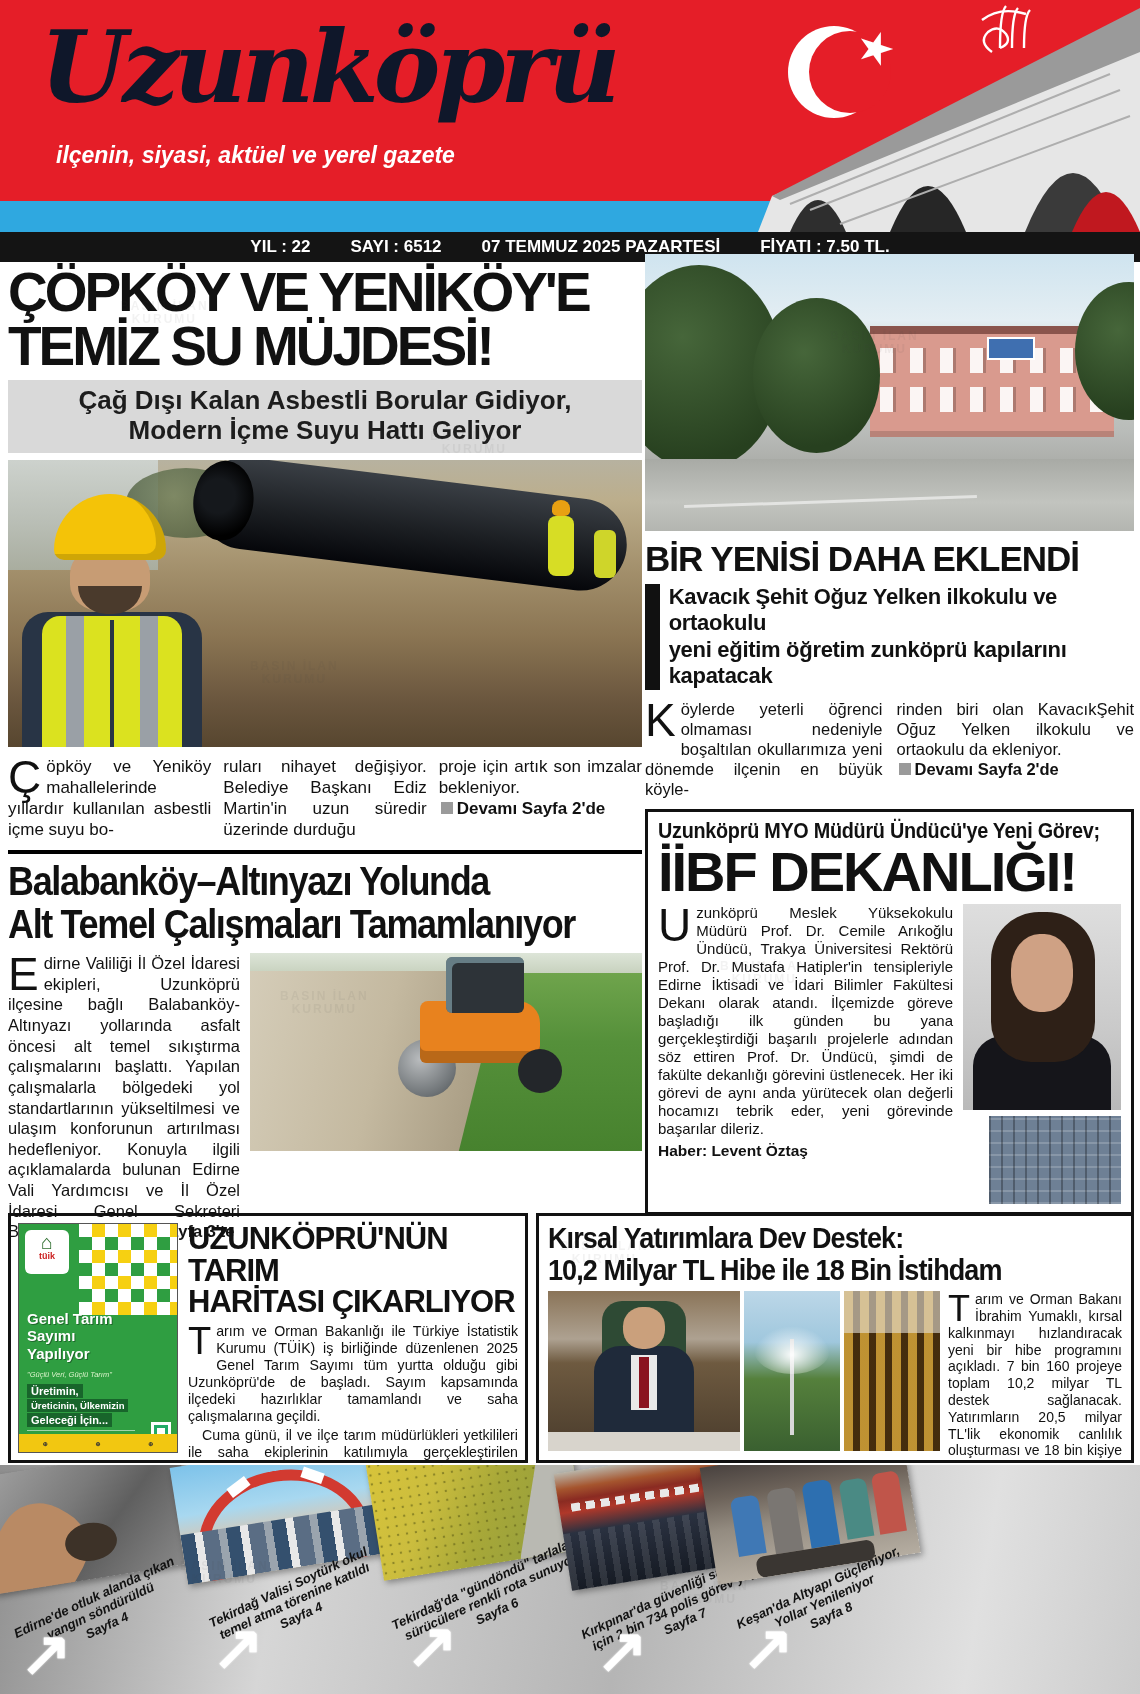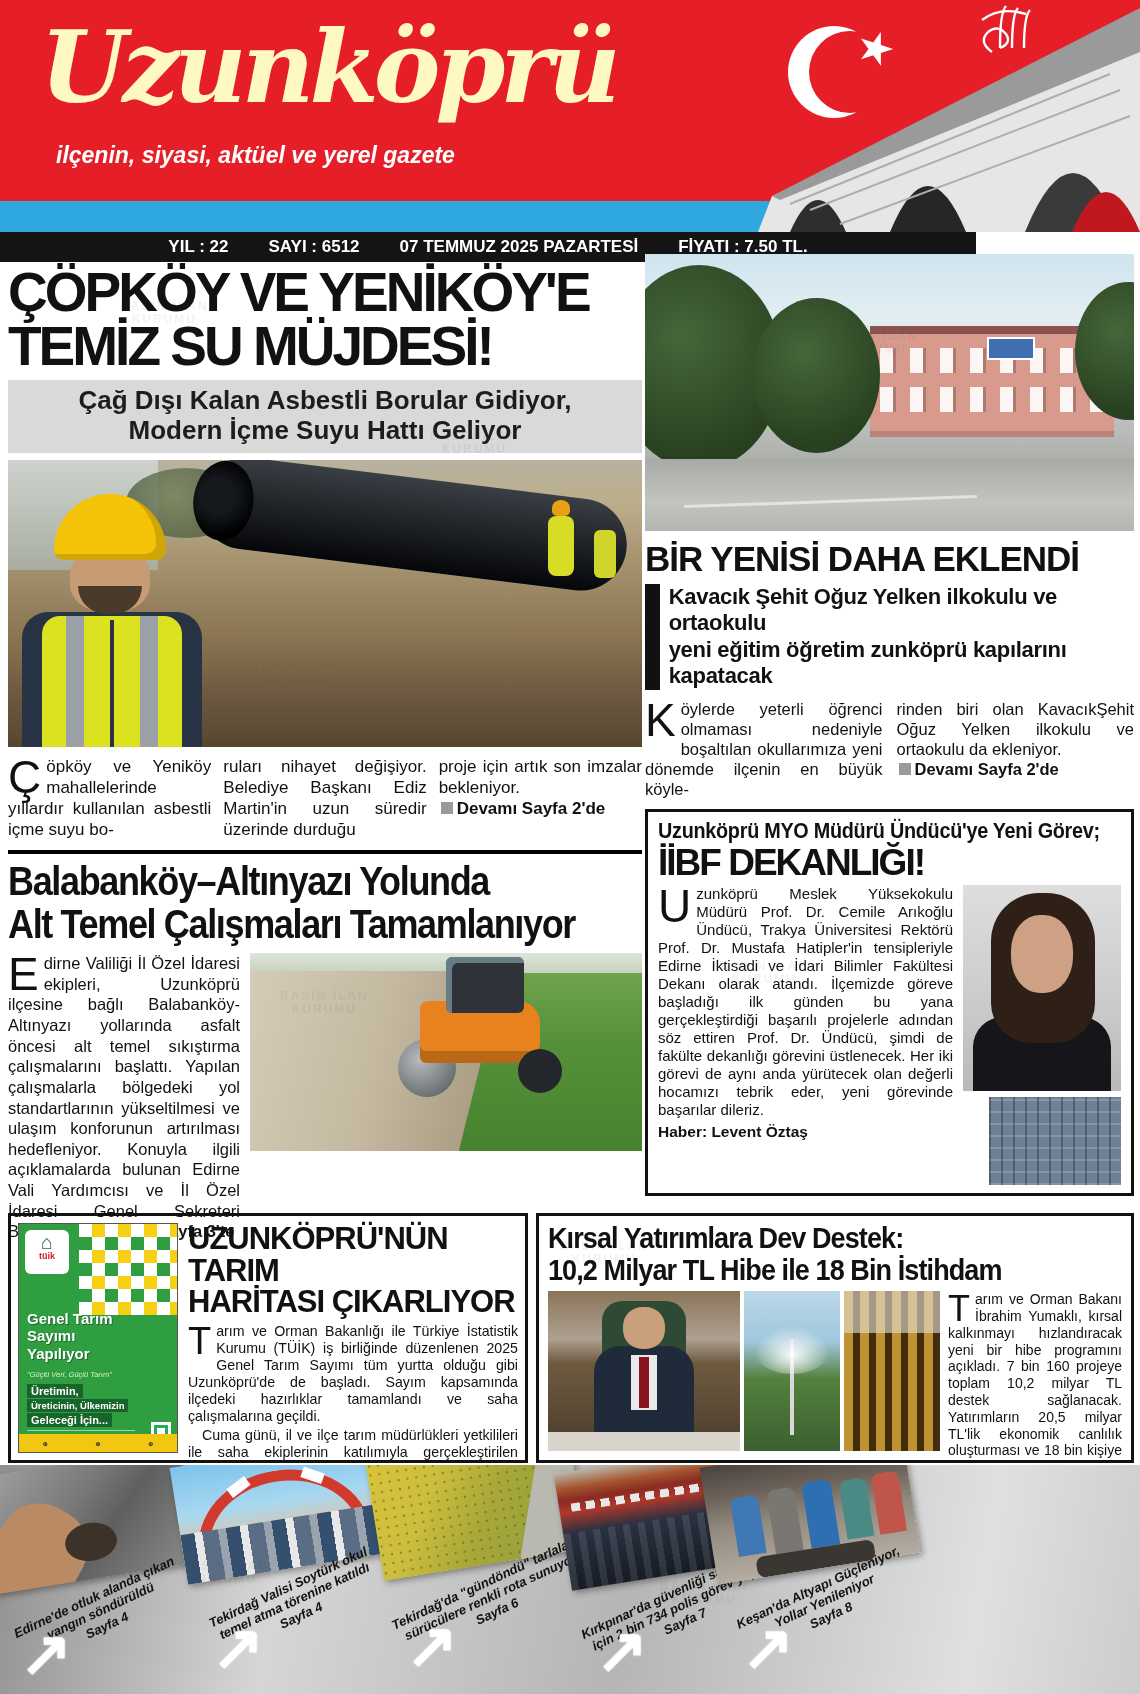--- a/index.html
+++ b/index.html
@@ -7,30 +7,30 @@
         font-family:"Liberation Sans",sans-serif;color:#111;margin:0 auto;}
 
   
   .wm{position:absolute;color:rgba(70,70,70,0.07);font-weight:bold;font-size:12px;
       letter-spacing:2px;text-align:center;line-height:1.1;z-index:5;pointer-events:none;}
 
   
   .masthead{position:absolute;left:0;top:0;width:1140px;height:232px;background:#e51e28;overflow:hidden;}
   .blue-bar{position:absolute;left:0;top:201px;width:1140px;height:31px;background:#2fa8e0;}
   .logo{position:absolute;left:40px;top:8px;font-family:"DejaVu Serif",serif;font-style:italic;
-        font-weight:bold;font-size:100px;color:#fef9c3;letter-spacing:-5px;}
+        font-weight:bold;font-size:100px;color:#0f172a;letter-spacing:-5px;}
   .slogan{position:absolute;left:56px;top:142px;color:#fff;font-style:italic;font-weight:bold;font-size:23px;}
   .crescent{position:absolute;left:788px;top:26px;width:92px;height:92px;border-radius:50%;background:#fff;}
   .crescent::after{content:'';position:absolute;left:21px;top:5px;width:82px;height:82px;border-radius:50%;background:#e51e28;}
   .star{position:absolute;left:856px;top:22px;color:#fff;font-size:44px;transform:rotate(18deg);}
   .tughra{position:absolute;left:962px;top:2px;}
   .bridge{position:absolute;right:0;top:0;width:500px;height:232px;}
 
   
-  .datebar{position:absolute;left:0;top:232px;width:976px;height:30px;background:#141414;color:#fff;
+  .datebar{position:absolute;left:0;top:232px;width:1140px;height:30px;background:#141414;color:#fff;
            display:flex;justify-content:center;align-items:center;gap:40px;font-weight:bold;font-size:17px;}
 
   
   .condense{transform:scaleX(.9);transform-origin:0 0;width:111%;}
   .dropcap{float:left;font-size:46px;line-height:.82;padding:3px 5px 0 0;font-weight:normal;}
   .cont{font-weight:800;}
   .just{text-align:justify;}
   .sqm{display:inline-block;width:12px;height:12px;background:#9a9a9a;margin:0 4px 0 2px;}
 
   
@@ -97,21 +97,21 @@
   .sc-line{position:absolute;bottom:10%;left:8%;width:60%;height:3px;background:rgba(255,255,255,.55);transform:rotate(-2deg);}
   .school-h{font-size:35px;font-weight:900;letter-spacing:-1px;line-height:1.03;margin-top:10px;}
   .school-sub{display:flex;margin-top:7px;}
   .school-sub .bar{width:16px;background:#111;margin-right:9px;}
   .school-sub .txt{font-size:22px;font-weight:700;line-height:1.2;letter-spacing:-.3px;}
   .school-cols{display:flex;gap:14px;font-size:16.5px;line-height:1.22;margin-top:9px;}
   .school-cols>div{flex:1;}
 
   .dean-box{border:3px solid #111;margin-top:10px;padding:6px 10px 8px;overflow:hidden;}
   .dean-kicker{font-size:22px;font-weight:800;letter-spacing:-.3px;}
-  .dean-h{font-size:37px;font-weight:900;letter-spacing:-2px;line-height:1.0;}
+  .dean-h{font-size:56px;font-weight:900;letter-spacing:-2px;line-height:1.0;}
   .dean-row{display:flex;gap:10px;margin-top:4px;}
   .dean-text{flex:1;font-size:15px;line-height:1.2;}
   .dean-byline{font-weight:bold;margin-top:4px;font-size:15.5px;}
   .dean-photos{width:158px;display:flex;flex-direction:column;gap:6px;}
   .dean-portrait{position:relative;height:206px;overflow:hidden;
       background:linear-gradient(180deg,#dedede 0%,#cacaca 60%,#b9b9b9 100%);}
   .dp-hair{position:absolute;left:28px;top:8px;width:104px;height:150px;border-radius:48px 48px 40px 40px;background:#2e2017;}
   .dp-face{position:absolute;left:48px;top:30px;width:62px;height:78px;border-radius:46%;background:#cfa184;}
   .dp-body{position:absolute;left:10px;top:132px;width:138px;height:76px;border-radius:30px 30px 0 0;background:#15151a;}
   .blazer-photo{height:88px;margin-left:26px;background:#6e8095;position:relative;overflow:hidden;}

